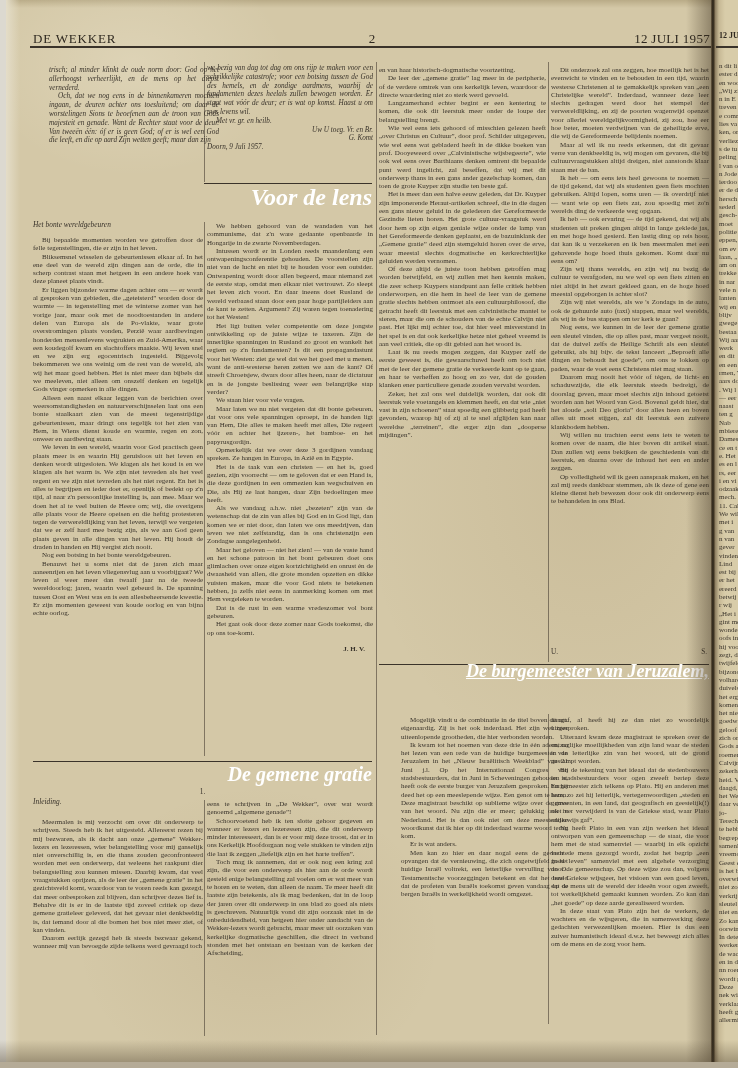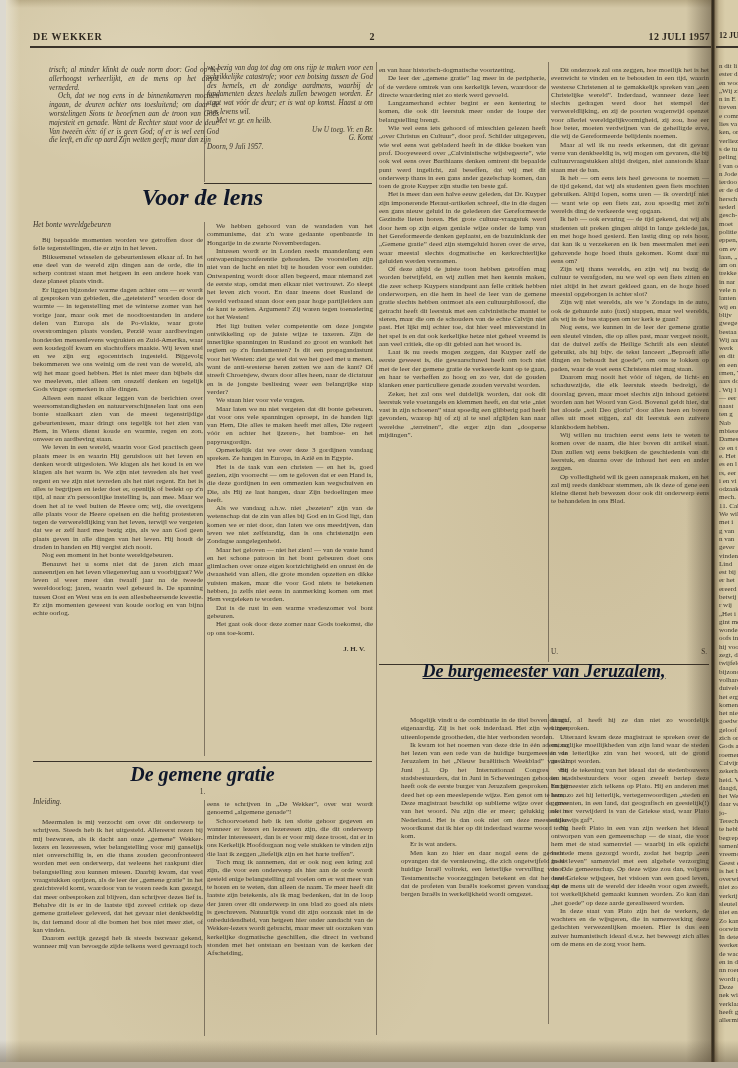--- a/index.html
+++ b/index.html
@@ -23,32 +23,32 @@
     background:linear-gradient(90deg,#e4ddc8,rgba(228,221,200,0));}
   .bottom-shadow{position:absolute;left:0;bottom:6px;width:738px;height:22px;
     background:linear-gradient(180deg,rgba(70,58,40,0),rgba(70,58,40,.38));}
   .bottom-edge{position:absolute;left:0;bottom:0;width:738px;height:6px;background:#b5ab97;}
   .fold-shadow{position:absolute;left:686px;top:0;width:26px;height:1068px;
     background:linear-gradient(90deg,rgba(59,47,30,0),rgba(59,47,30,.45));}
   .fold-line{position:absolute;left:711px;top:0;width:4px;height:1068px;
     background:linear-gradient(90deg,#6b5c44,#241d12 50%,#7a6a4e);}
   .right-page{position:absolute;left:715px;top:0;width:23px;height:1068px;overflow:hidden;
     background:linear-gradient(90deg,#8b7c5f 0px,#c7b995 4px,#d8cca9 10px);}
-  .masthead{position:absolute;color:#2f2920;font-weight:bold;font-size:10px;letter-spacing:.8px;}
+  .masthead{position:absolute;color:#2f2920;font-weight:normal;font-size:13px;letter-spacing:.8px;}
   .hr{position:absolute;background:#3a332a;height:1px;}
   .hr2{position:absolute;background:#3a332a;height:2px;}
   .vr{position:absolute;width:1px;background:rgba(58,50,40,.55);}
   .col{position:absolute;overflow:hidden;text-align:justify;
     font-size:7px;line-height:8.3px;color:#38322a;}
   .col p.para{margin:0;text-indent:9px;}
   .continues p.para:first-child{text-indent:0;}
   .letter{font-size:7.2px;line-height:8.8px;font-style:italic;}
   .sig-right{text-align:right;margin:0;}
   .dateline{text-align:left;margin:0;text-indent:0;}
-  .headline{position:absolute;text-align:center;font-style:italic;font-weight:bold;color:#0f172a;}
+  .headline{position:absolute;text-align:right;font-style:italic;font-weight:bold;color:#ffffff;}
   .kicker{position:absolute;font-style:italic;font-size:7.4px;color:#38322a;}
   .secnum{position:absolute;text-align:center;font-size:7.4px;color:#38322a;}
   .sig-row{position:absolute;display:flex;justify-content:space-between;
     font-size:7.2px;color:#38322a;}
   .article-sig{text-align:right;margin:8px;text-indent:0;font-weight:bold;}
   .frag{margin:0;text-indent:0;white-space:nowrap;}
   .rp-col{position:absolute;left:719px;top:62px;width:60px;overflow:hidden;
     font-size:7px;line-height:8.3px;color:#38322a;}
   .rp-head{position:absolute;left:719px;top:31px;width:40px;overflow:hidden;
     color:#2f2920;font-weight:bold;font-size:8px;white-space:nowrap;}
@@ -85,21 +85,21 @@
 <div class="hr" style="left:204px;top:183px;width:168px;"></div>
 
 <div class="headline" style="left:33px;top:184px;width:339px;font-size:24px;">Voor de lens</div>
 <div class="kicker" style="left:33px;top:220px;text-align:center;">Het bonte wereldgebeuren</div>
 <div class="col" style="left:33px;top:236px;width:170px;height:519px;">
     <p class="para">Bij bepaalde momenten worden we getroffen door de felle tegenstellingen, die er zijn in het leven.</p>
     <p class="para">Bliksemsnel wisselen de gebeurtenissen elkaar af. In het ene deel van de wereld zijn dingen aan de orde, die in scherp contrast staan met hetgeen in een andere hoek van deze planeet plaats vindt.</p>
     <p class="para">Er liggen bijzonder warme dagen achter ons — er wordt al gesproken van gebieden, die „geteisterd” worden door de warmte — in tegenstelling met de winterse zomer van het vorige jaar, maar ook met de noodtoestanden in andere delen van Europa als de Po-vlakte, waar grote overstromingen plaats vonden, Perzië waar aardbevingen honderden mensenlevens wegrukten en Zuid-Amerika, waar een koudegolf kwam en slachtoffers maakte. Wij leven snel en we zijn erg egocentrisch ingesteld. Bijgevolg bekommeren we ons weinig om de rest van de wereld, als wij het maar goed hebben. Het is niet meer dan bijbels dat we meeleven, niet alleen om onszelf denken en tegelijk Gods vinger opmerken in alle dingen.</p>
     <p class="para">Alleen een naast elkaar leggen van de berichten over weersomstandigheden en natuurverschijnselen laat ons een bonte staalkaart zien van de meest tegenstrijdige gebeurtenissen, maar dringt ons tegelijk tot het zien van Hem, in Wiens dienst koude en warmte, regen en zon, onweer en aardbeving staan.</p>
     <p class="para">We leven in een wereld, waarin voor God practisch geen plaats meer is en waarin Hij geruisloos uit het leven en denken wordt uitgesloten. We klagen als het koud is en we klagen als het warm is. We zijn niet tevreden als het veel regent en we zijn niet tevreden als het niet regent. En het is alles te begrijpen en ieder doet er, openlijk of bedekt op z'n tijd, al naar z'n persoonlijke instelling is, aan mee. Maar we doen het al te veel buiten de Heere om; wij, die overigens alle plaats voor de Heere opeisen en die heftig protesteren tegen de verwereldlijking van het leven, terwijl we vergeten dat we er zelf hard mee bezig zijn, als we aan God geen plaats geven in alle dingen van het leven. Hij houdt de draden in handen en Hij vergist zich nooit.</p>
-    <p class="para">Nog een moment in het bonte wereldgebeuren.</p>
+    <p class="para">Nog een botsing in het bonte wereldgebeuren.</p>
     <p class="para">Benauwt het u soms niet dat de jaren zich maar aaneenrijen en het leven vliegensvlug aan u voorbijgaat? We leven al weer meer dan twaalf jaar na de tweede wereldoorlog; jaren, waarin veel gebeurd is. De spanning tussen Oost en West was en is een allesbeheersende kwestie. Er zijn momenten geweest van koude oorlog en van bijna echte oorlog.</p>
   </div>
 <div class="col" style="left:207px;top:222px;width:166px;height:534px;">
   <span><p class="para">We hebben gehoord van de wandaden van het communisme, dat z'n ware gedaante openbaarde in Hongarije in de zwarte Novemberdagen.</p><p class="para">Intussen wordt er in Londen reeds maandenlang een ontwapeningsconferentie gehouden. De voorstellen zijn niet van de lucht en niet bij te houden voor een outsider. Ontwapening wordt door allen begeerd, maar niemand zet de eerste stap, omdat men elkaar niet vertrouwt. Zo sleept het leven zich voort. En daar ineens doet Rusland de wereld verbaasd staan door een paar hoge partijleiders aan de kant te zetten. Argument? Zij waren tegen toenadering tot het Westen!</p><p class="para">Het ligt buiten veler competentie om deze jongste ontwikkeling op de juiste wijze te taxeren. Zijn de innerlijke spanningen in Rusland zo groot en wankelt het regiem op z'n fundamenten? Is dit een propagandastunt voor het Westen: ziet ge wel dat we het goed met u menen, want de anti-westerse heren zetten we aan de kant? Of streeft Chroetsjew, dwars door alles heen, naar de dictatuur en is de jongste beslissing weer een belangrijke stap verder?</p><p class="para">We staan hier voor vele vragen.</p><p class="para">Maar laten we nu niet vergeten dat dit bonte gebeuren, dat voor ons vele spanningen oproept, in de handen ligt van Hem, Die alles te maken heeft met alles, Die regeert vóór en achter het ijzeren-, het bamboe- en het papyrusgordijn.</p><p class="para">Opmerkelijk dat we over deze 3 gordijnen vandaag spreken. Ze hangen in Europa, in Azië en in Egypte.</p><p class="para">Het is de taak van een christen — en het is, goed gezien, zijn voorrecht — om te geloven dat er een Hand is, die deze gordijnen in een ommezien kan wegschuiven en Die, als Hij ze laat hangen, daar Zijn bedoelingen mee heeft.</p><p class="para">Als we vandaag a.h.w. niet „bezeten” zijn van de wetenschap dat de zin van alles bij God en in God ligt, dan komen we er niet door, dan laten we ons meedrijven, dan leven we niet zelfstandig, dan is ons christenzijn een Zondagse aangelegenheid.</p><p class="para">Maar het geloven — niet het zien! — van de vaste hand en het schone patroon in het bont gebeuren doet ons glimlachen over onze eigen kortzichtigheid en onrust èn de dwaasheid van allen, die grote monden opzetten en dikke vuisten maken, maar die voor God niets te betekenen hebben, ja zelfs niet eens in aanmerking komen om met Hem vergeleken te worden.</p><p class="para">Dat is de rust in een warme vredeszomer vol bont gebeuren.</p><p class="para">Het gaat ook door deze zomer naar Gods toekomst, die op ons toe-komt.</p></span>
   <p class="article-sig">J. H. V.</p>
 </div>
 
 <div class="hr" style="left:33px;top:761px;width:339px;"></div>
 <div class="headline" style="left:33px;top:763px;width:339px;font-size:20px;">De gemene gratie</div>
 <div class="secnum" style="left:33px;top:787px;width:339px;">1.</div>

